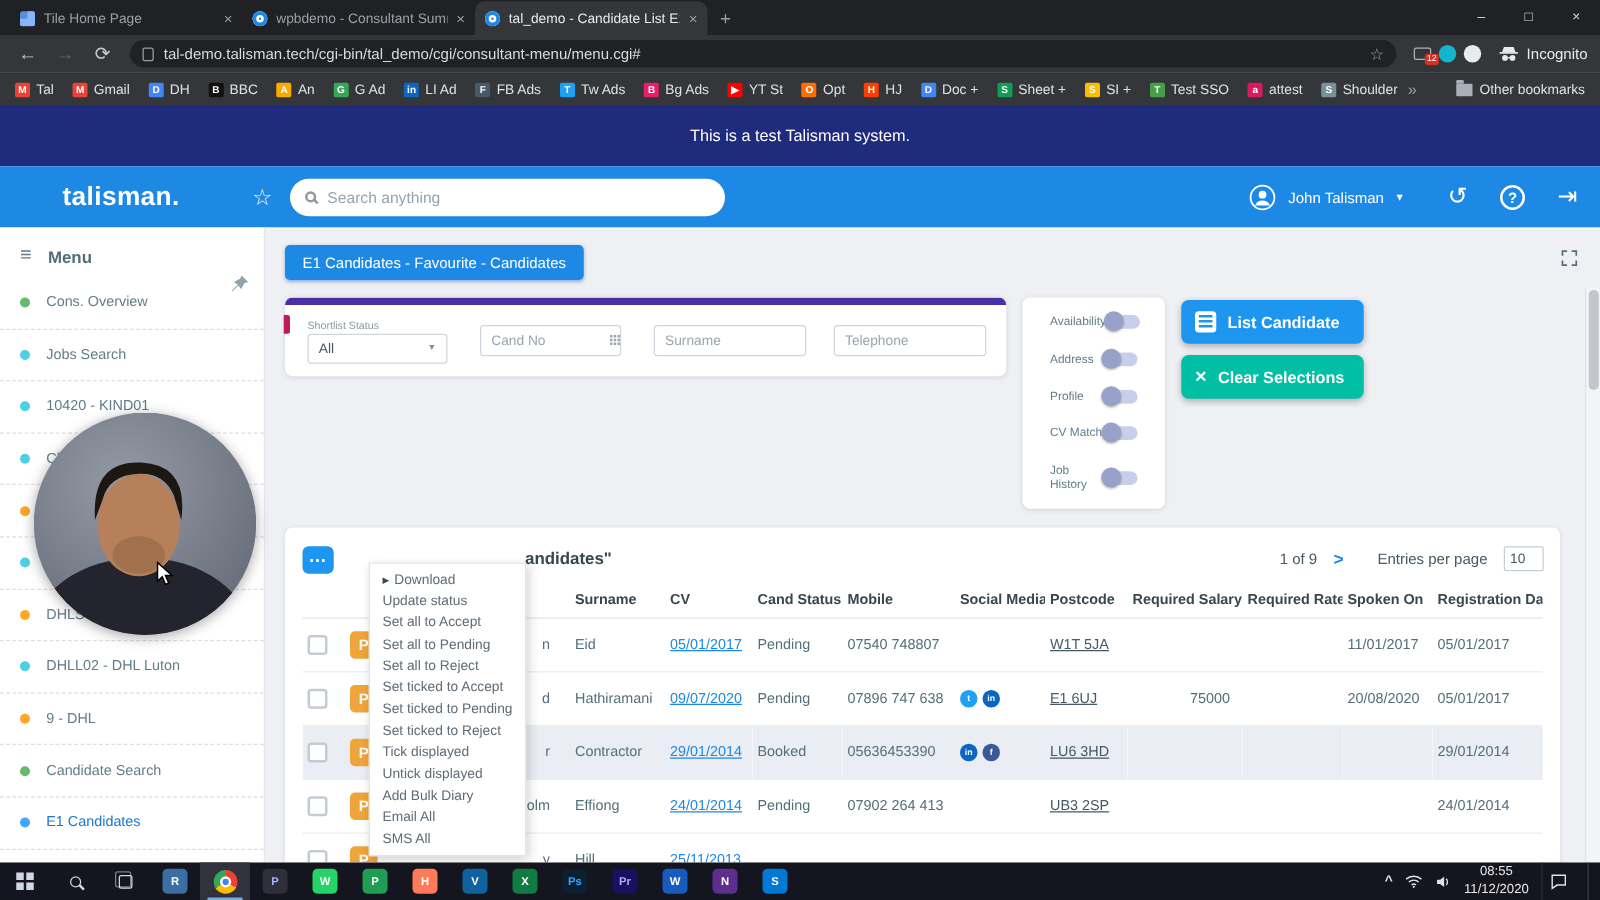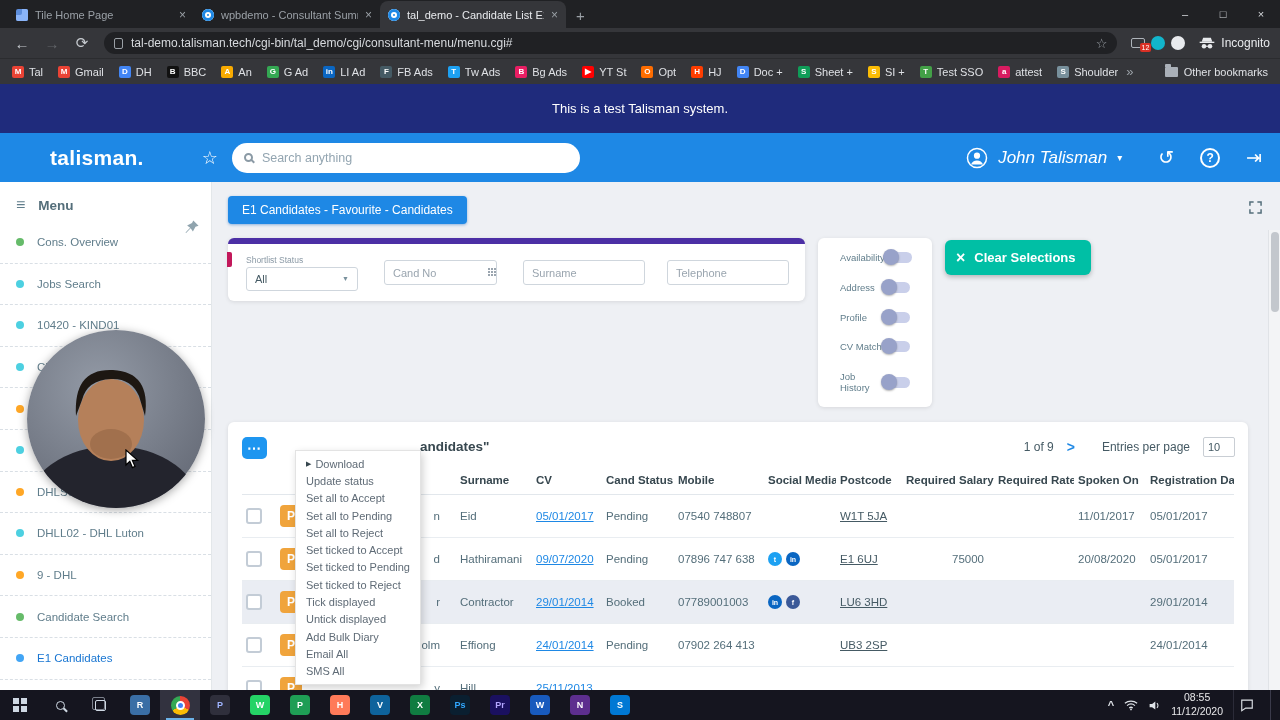--- a/index.html
+++ b/index.html
@@ -50,21 +50,21 @@
   .banner { height:49px; background:#1f2b7c; color:#fff; font-size:13px; display:flex; align-items:center; justify-content:center; }
   .appheader { height:49px; background:#1e88e5; display:flex; align-items:center; padding:0 18px; }
   .logo { color:#fff; font-size:21px; font-weight:bold; letter-spacing:.3px; margin-left:32px; }
   .hstar { color:#fff; font-size:18px; margin-left:58px; }
   .searchbox { margin-left:14px; width:348px; height:30px; background:#fff; border-radius:16px; display:flex; align-items:center; padding:0 12px; gap:9px; }
   .lens { width:9px; height:9px; border:2px solid #8b9aa5; border-radius:50%; position:relative; flex:none; }
   .lens::after { content:""; position:absolute; width:5px; height:2px; background:#8b9aa5; transform:rotate(45deg); right:-4px; bottom:-2px; }
   .searchbox input { border:none; outline:none; flex:1; font-size:12.5px; font-family:inherit; color:#455a64; background:transparent; }
   .searchbox input::placeholder { color:#93a5b1; }
   .hdr-right { margin-left:auto; display:flex; align-items:center; gap:10px; color:#fff; }
-  .uname { font-size:17px;font-style:italic; }
+  .uname { font-size:12px; }
   .chev { font-size:10px; }
   .hdr-icons { display:flex; align-items:center; gap:26px; margin-left:26px; }
   .hicon { font-size:19px; line-height:20px; }
   .hicon.circle { width:20px; height:20px; border:2px solid #fff; border-radius:50%; font-size:12px; font-weight:bold; display:flex; align-items:center; justify-content:center; }
 
   .content { display:flex; height:508px; background:#eef0f4; position:relative; overflow:hidden; }
 
   
   .sidebar { width:212px; flex:none; background:#fff; border-right:1px solid #e3e7ea; position:relative; }
   .side-head { display:flex; align-items:center; gap:13px; padding:14px 16px 8px; color:#546e7a; font-size:13.5px; font-weight:bold; }
@@ -437,20 +437,24 @@
               </div>
               <div class="t-row">
                 <span class="t-label">Job History</span>
                 <span class="toggle">
                   <span class="knob"></span>
                 </span>
               </div>
             </div>
 
           <div class="btn-col">
+            <button class="btn list">
+              <span class="b-ico-list"></span>
+              <span>List Candidate</span>
+            </button>
             <button class="btn clear">
               <span class="b-ico-x">×</span>
               <span>Clear Selections</span>
             </button>
           </div>
         </div>
 
         <div class="list-card">
           <div class="lc-head">
             <span class="menu-btn">⋯</span>
@@ -545,21 +549,21 @@
                   <td>
                     <span class="cb"></span>
                   </td>
                   <td>
                     <span class="pbadge">P</span>
                   </td>
                   <td class="forename">r</td>
                   <td>Contractor</td>
                   <td><a class="cv-link">29/01/2014</a></td>
                   <td>Booked</td>
-                  <td>07789001003</td>
+                  <td>05636453390</td>
                   <td>
                     <span class="soc">
                       <span class="si" style="background: rgb(10, 102, 194);">in</span>
                       <span class="si" style="background: rgb(59, 89, 152);">f</span>
                     </span>
                   </td>
                   <td><a class="pc-link">LU6 3HD</a></td>
                   <td class="salary"></td>
                   <td></td>
                   <td></td>

